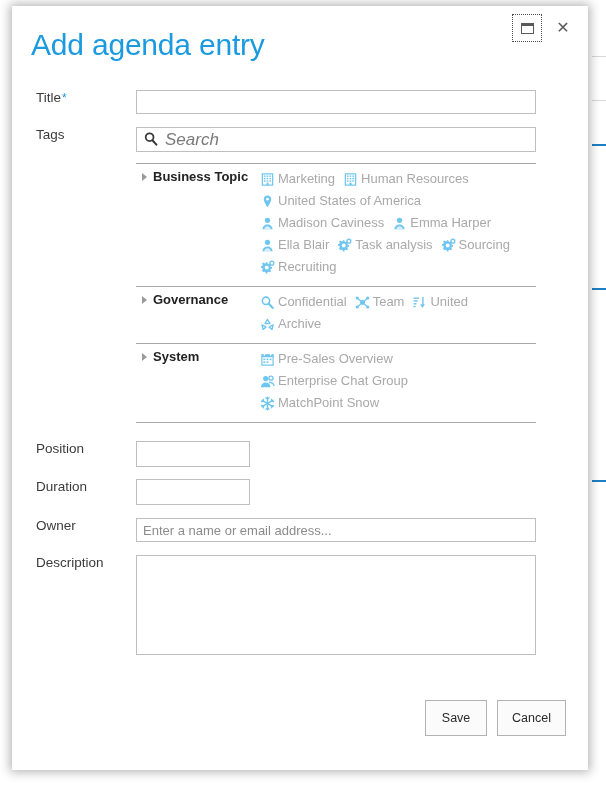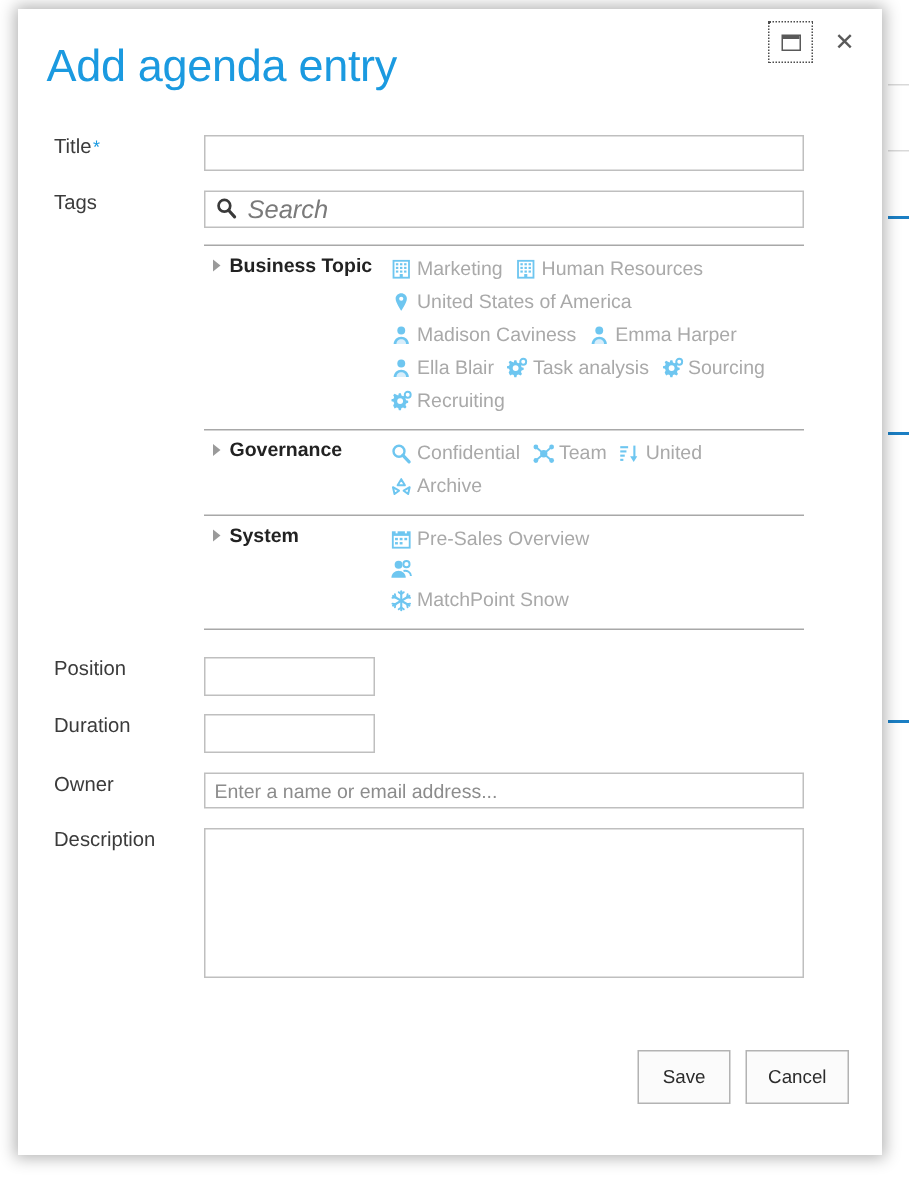--- a/index.html
+++ b/index.html
@@ -544,20 +544,21 @@
                   <div class="brk"></div>
                   <div class="tag">
                     <span class="ic">
                       <svg width="15" height="15" viewBox="0 0 16 16">
                         <circle cx="6.1" cy="4.8" r="2.8" fill="#6ec6f0"></circle>
                         <path d="M1 14c0-2.9 2.3-5 5.1-5s5.1 2.1 5.1 5z" fill="#6ec6f0"></path>
                         <circle cx="11.7" cy="4.4" r="2.2" fill="none" stroke="#6ec6f0" stroke-width="1.4"></circle>
                         <path d="M9.6 9.2c2.6-.6 5.3.9 5.3 3.6" fill="none" stroke="#6ec6f0" stroke-width="1.4"></path>
                       </svg>
                     </span>
+                    <span>Enterprise Chat Group</span>
                   </div>
                   <div class="brk"></div>
                   <div class="tag">
                     <span class="ic">
                       <svg width="15" height="15" viewBox="0 0 16 16">
                         <g stroke="#6ec6f0" stroke-width="1.5" stroke-linecap="round">
                           <line x1="8" y1="1.3" x2="8" y2="14.7"></line>
                           <line x1="2.2" y1="4.6" x2="13.8" y2="11.4"></line>
                           <line x1="2.2" y1="11.4" x2="13.8" y2="4.6"></line>
                         </g>

